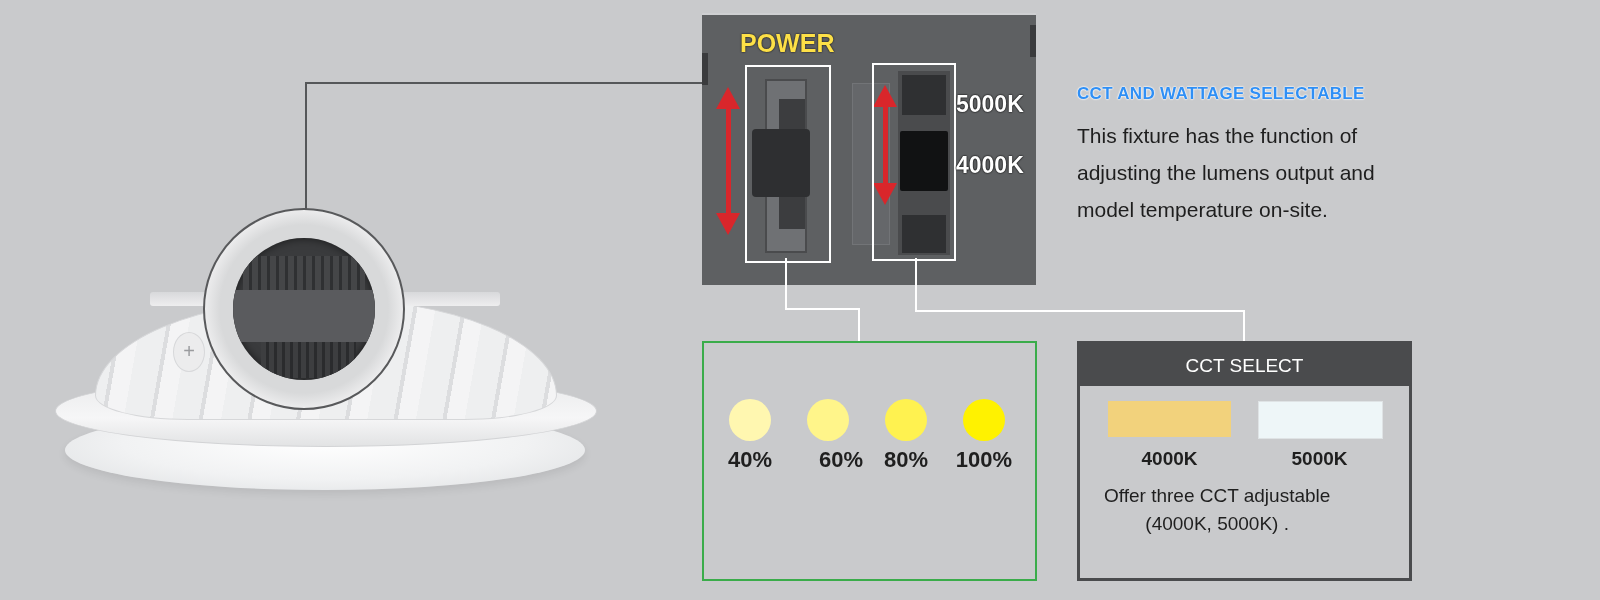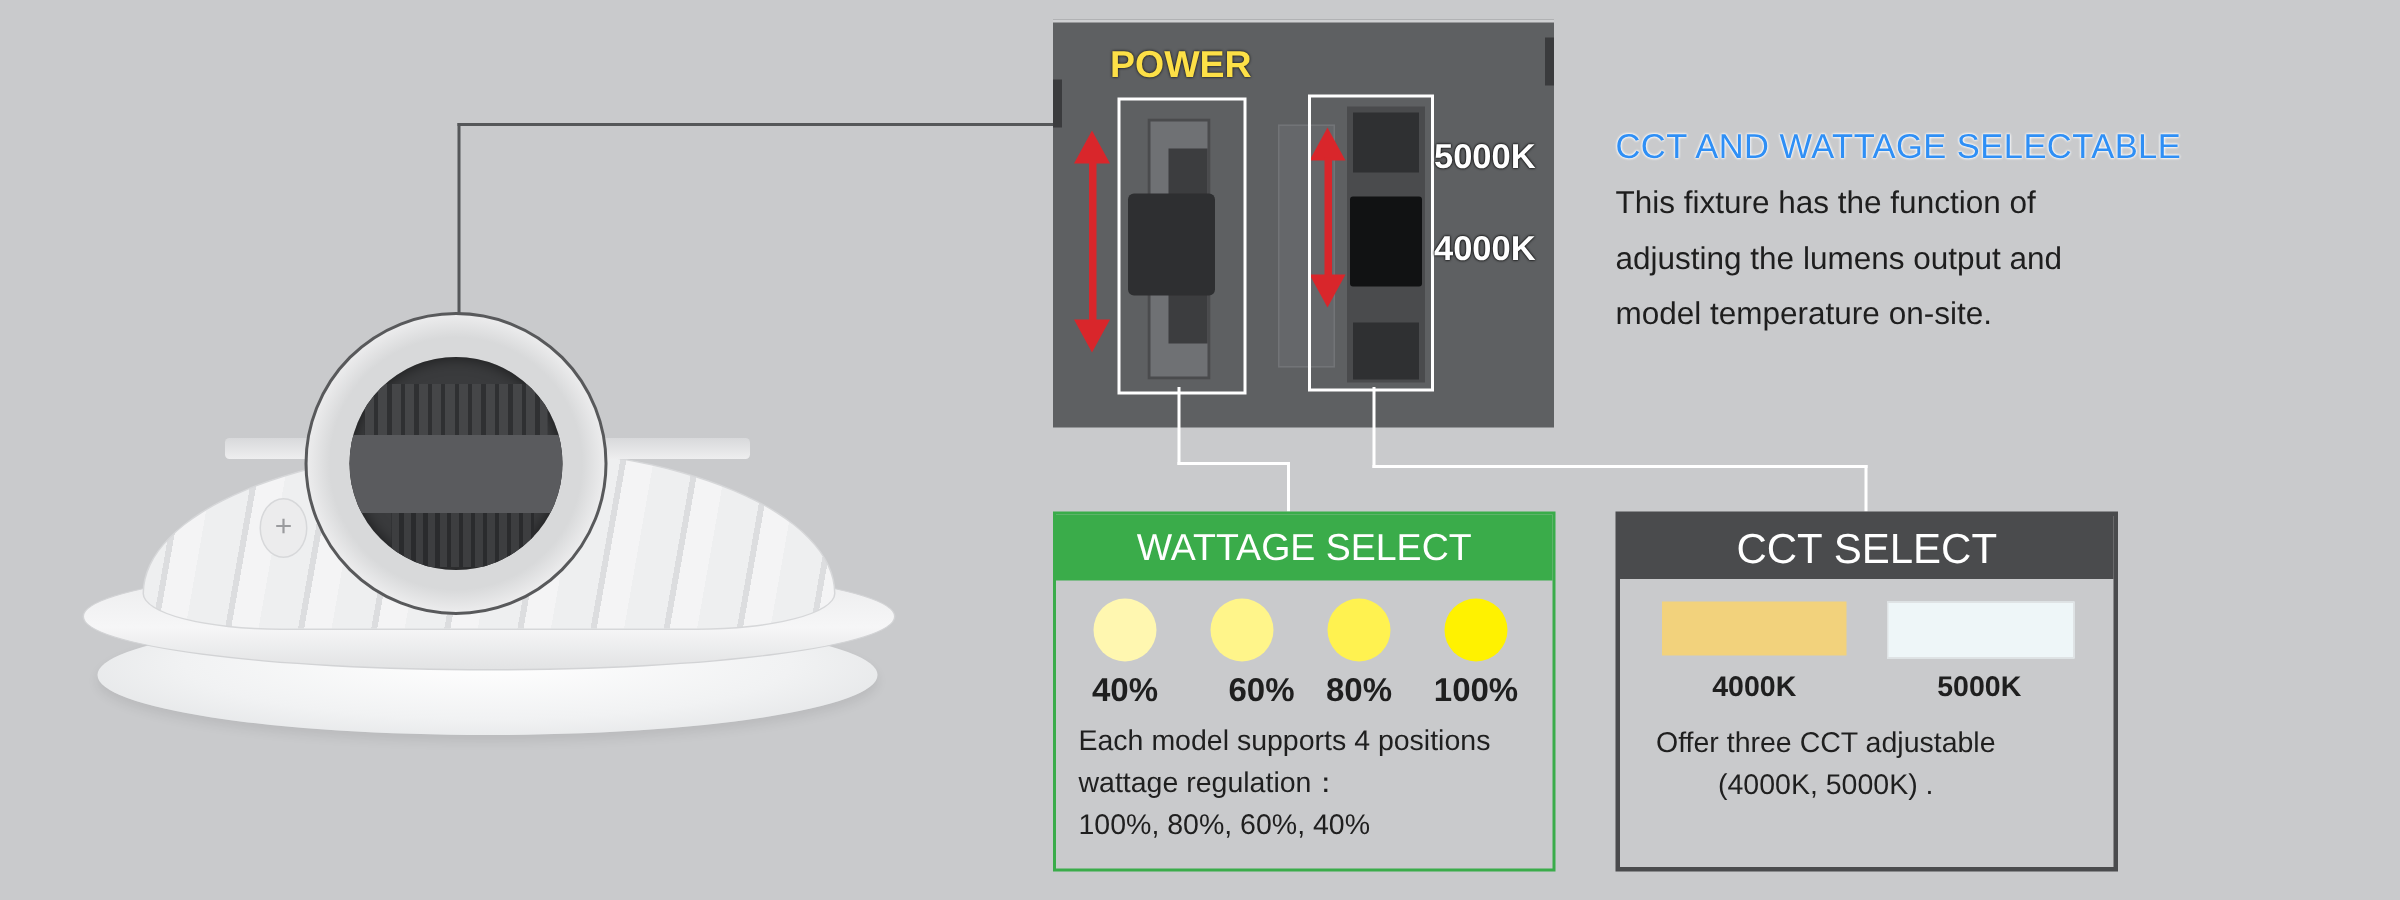--- a/index.html
+++ b/index.html
@@ -82,38 +82,38 @@
     border-left: 12px solid transparent; border-right: 12px solid transparent; }
   .arrow-up { border-bottom: 22px solid #d9262b; }
   .arrow-down { border-top: 22px solid #d9262b; }
   .cct-label {
     position: absolute; color: #fff; font-weight: bold; font-size: 23px;
     text-shadow: 0 0 2px #000, 0 0 1px #000;
   }
 
   
   .headline {
-    left: 1077px; top: 84px; font-size: 23px; font-weight: normal; letter-spacing: 0.3px;
+    left: 1077px; top: 84px; font-size: 17px; font-weight: bold; letter-spacing: 0.3px;
     color: #2f8ff5;
     text-shadow: 0 0 2px #fff, 0 0 2px #fff, 0 0 1px #fff;
   }
   .desc {
     left: 1077px; top: 117px; width: 420px; font-size: 21px; line-height: 37px; color: #1e1e1e;
   }
 
   
   .box { position: absolute; box-sizing: border-box; }
   .wbox { left: 702px; top: 341px; width: 335px; height: 240px; border: 2px solid #3aac4a; }
   .wbox-head { height: 44px; background: #3aac4a; color: #fff; font-size: 25px; text-align: center; line-height: 44px; }
   .circle { position: absolute; width: 42px; height: 42px; border-radius: 50%; }
   .pct { position: absolute; width: 70px; text-align: center; font-weight: bold; font-size: 22px; color: #1f1f1f; }
   .box-text { position: absolute; font-size: 19px; line-height: 28px; color: #1f1f1f; }
 
   .cbox { left: 1077px; top: 341px; width: 335px; height: 240px; border: 3px solid #4a4b4d; }
-  .cbox-head { height: 42px; background: #4a4b4d; color: #fff; font-size: 28px; text-align: center; line-height: 44px; }
+  .cbox-head { height: 42px; background: #4a4b4d; color: #fff; font-size: 19px; text-align: center; line-height: 44px; }
   .swatch { position: absolute; width: 123px; height: 36px; }
   .cct-name { position: absolute; width: 123px; text-align: center; font-weight: bold; font-size: 19px; color: #1f1f1f; }
 </style>
 </head>
 <body>
 
 <div class="line" style="left:305px;top:82px;width:397px;height:2px;"></div>
 <div class="line" style="left:305px;top:82px;width:2px;height:127px;"></div>
 
 <div class="abs fixture">
@@ -176,37 +176,31 @@
 <div class="wline" style="left:1243px;top:310px;width:2px;height:31px;"></div>
 
 <div class="abs headline">CCT AND WATTAGE SELECTABLE</div>
 <div class="abs desc">
   <div>This fixture has the function of</div>
   <div>adjusting the lumens output and</div>
   <div>model temperature on-site.</div>
 </div>
 
 <div class="box wbox">
-  <div class="wbox-head">WATTAGE SELECT</div>
 
   <div class="circle" style="left:25px;top:56px;background:#fff7b0;"></div>
   <div class="circle" style="left:103px;top:56px;background:#fff58a;"></div>
   <div class="circle" style="left:181px;top:56px;background:#fff250;"></div>
   <div class="circle" style="left:259px;top:56px;background:#fff200;"></div>
 
   <div class="pct" style="left:11px;top:104px;">40%</div>
   <div class="pct" style="left:89px;top:104px;text-align:right;">60%</div>
   <div class="pct" style="left:167px;top:104px;">80%</div>
   <div class="pct" style="left:245px;top:104px;">100%</div>
 
-  <div class="box-text" style="left:15px;top:138px;">
-    <div>Each model supports 4 positions</div>
-    <div>wattage regulation：</div>
-    <div>100%, 80%, 60%, 40%</div>
-  </div>
 </div>
 
 <div class="box cbox">
   <div class="cbox-head">CCT SELECT</div>
 
   <div class="swatch" style="left:28px;top:57px;background:#f2d27c;"></div>
   <div class="swatch" style="left:178px;top:57px;background:#eef6f8;border:1px solid #dfe3e5;"></div>
 
   <div class="cct-name" style="left:28px;top:104px;">4000K</div>
   <div class="cct-name" style="left:178px;top:104px;">5000K</div>

